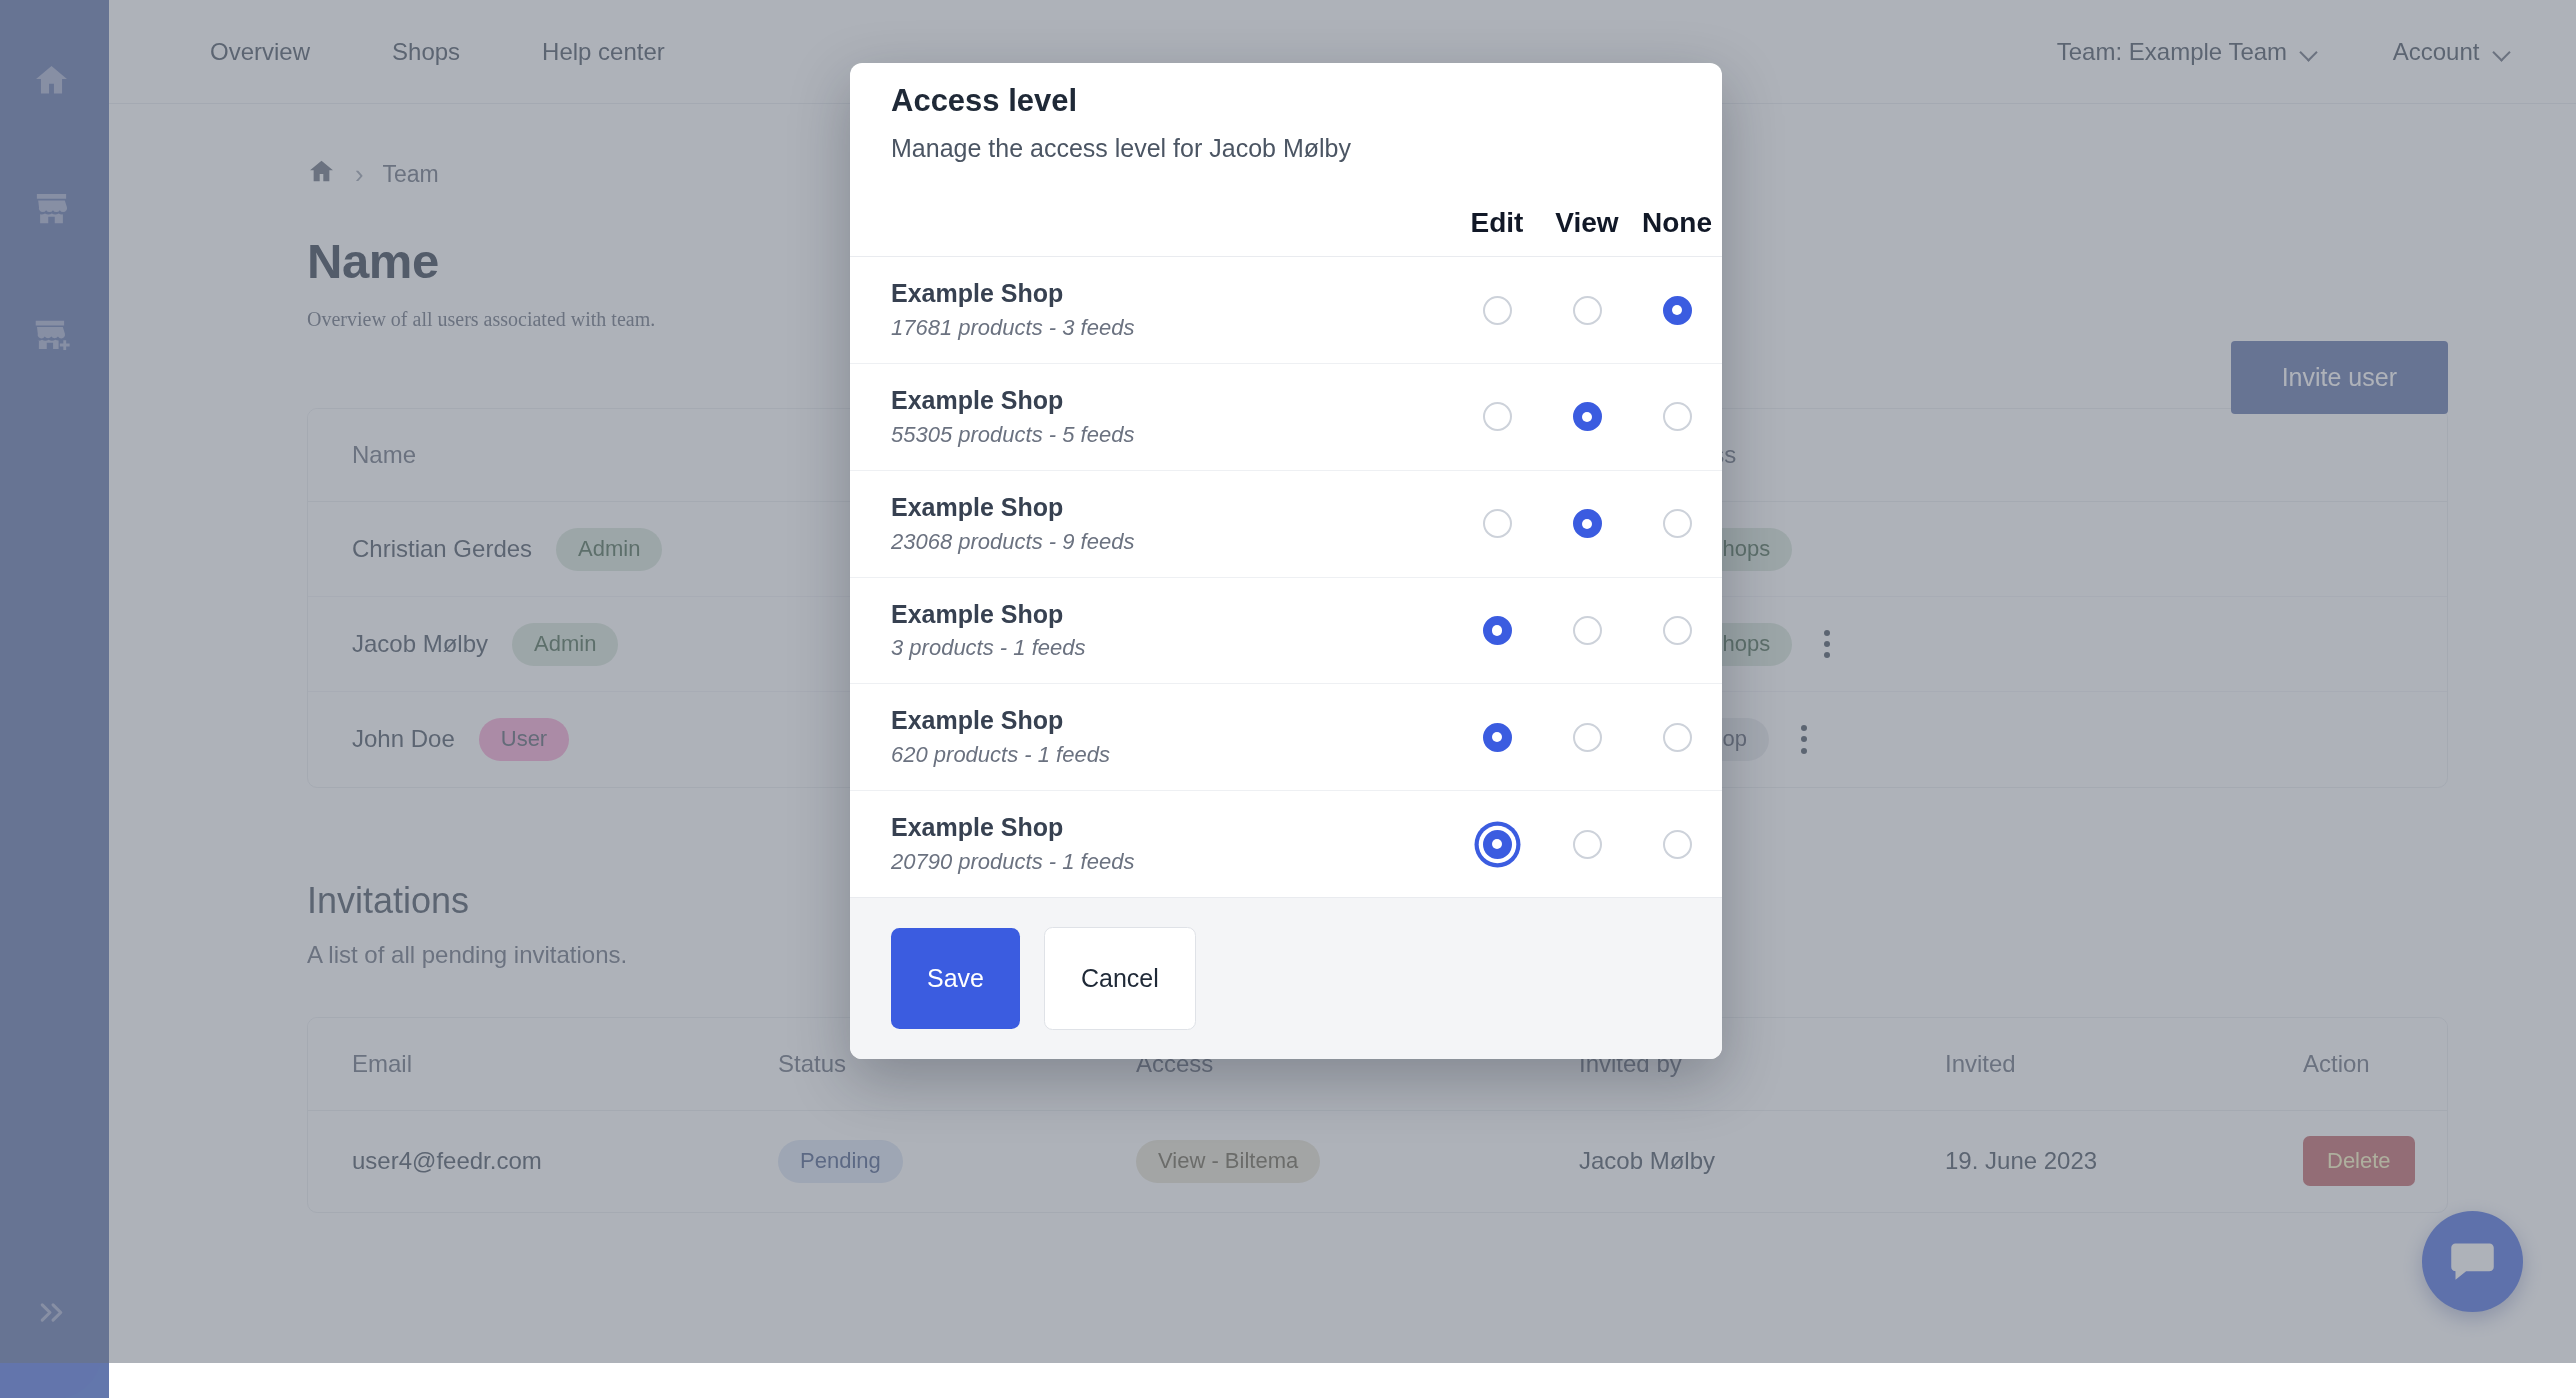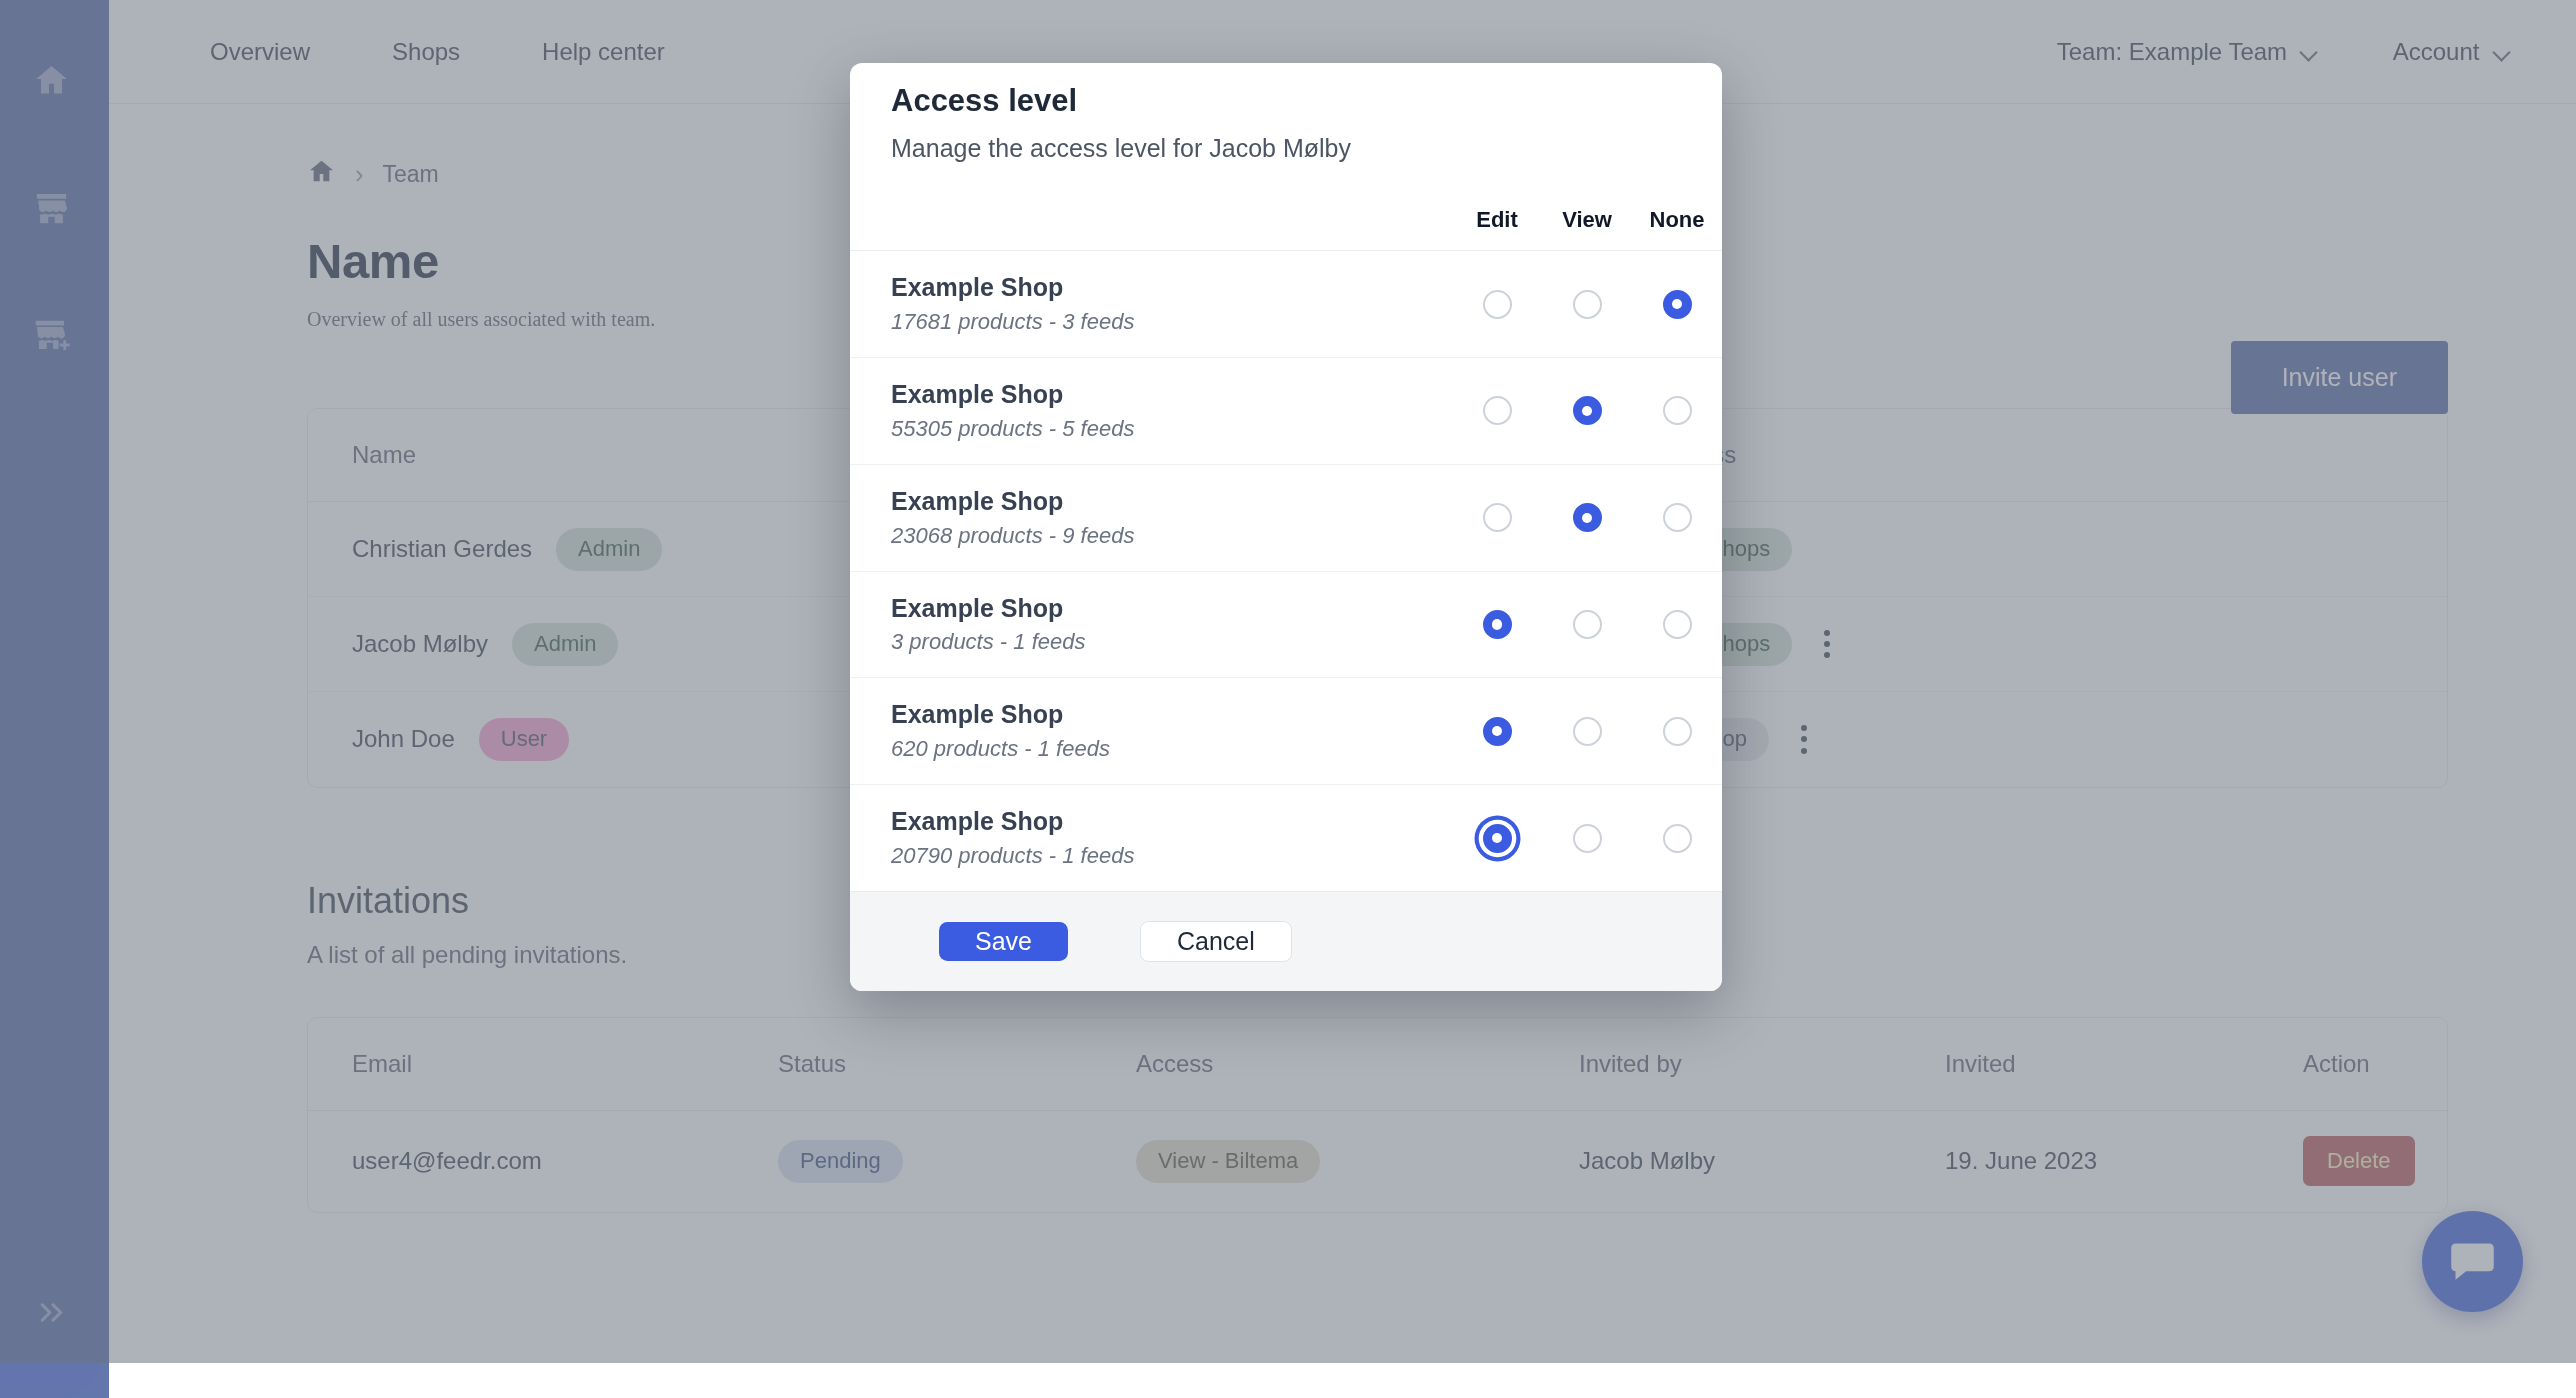--- a/index.html
+++ b/index.html
@@ -163,21 +163,21 @@
     border-radius: 12px;
     box-shadow: 0 20.4px 60px rgba(17,24,39,0.28);
     z-index: 20;
     overflow: hidden;
   }
   .modal-head { padding: 20px 41px 0 41px; }
   .modal-title { font-size: 31px; font-weight: 700; color: #1f2937; }
   .modal-desc { margin-top: 15.3px; font-size: 25px; color: #4b5563; }
   .modal-table { width: 100%; border-collapse: collapse; margin-top: 44px; }
   .modal-table th {
-    font-size: 22px; font-weight: 700; color: #111827;
+    font-size: 28px; font-weight: 700; color: #111827;
     padding-bottom: 17px; text-align: center; width: 90px;
   }
   .modal-table th.shop-col { width: auto; }
   .modal-table thead tr { border-bottom: 1.7px solid #e9ebef; }
   .modal-table td {
     padding: 22px 0; border-bottom: 1.7px solid #eef0f3; text-align: center;
   }
   .modal-table tbody tr:last-child td { border-bottom: none; }
   .modal-table td.shop-cell { text-align: left; padding-left: 41px; }
   .shop-name { font-size: 25px; font-weight: 700; color: #374151; }
@@ -198,23 +198,22 @@
   .radio.focus {
     box-shadow: 0 0 0 4.3px #ffffff, 0 0 0 8.5px #3b5ce0;
   }
   .modal-foot {
     background: #f4f5f7;
     border-top: 1.7px solid #e9ebef;
     padding: 29px 41px;
     display: flex; gap: 24px; align-items: center;
   }
   .btn {
-    font-size: 25px; border-radius: 8.5px; padding: 5px 36px; cursor: pointer;
+    font-size: 25px; border-radius: 8.5px; padding: 36px 36px; cursor: pointer;
     font-family: "Liberation Sans", sans-serif;
-    margin-left: 48px;
   }
   .btn-primary { background: #3b5ce0; color: #ffffff; border: none; }
   .btn-secondary { background: #ffffff; color: #1f2937; border: 1.7px solid #dfe2e7; }
 </style>
 </head>
 <body>
 
 <div class="app">
 
   <div class="sidebar">

